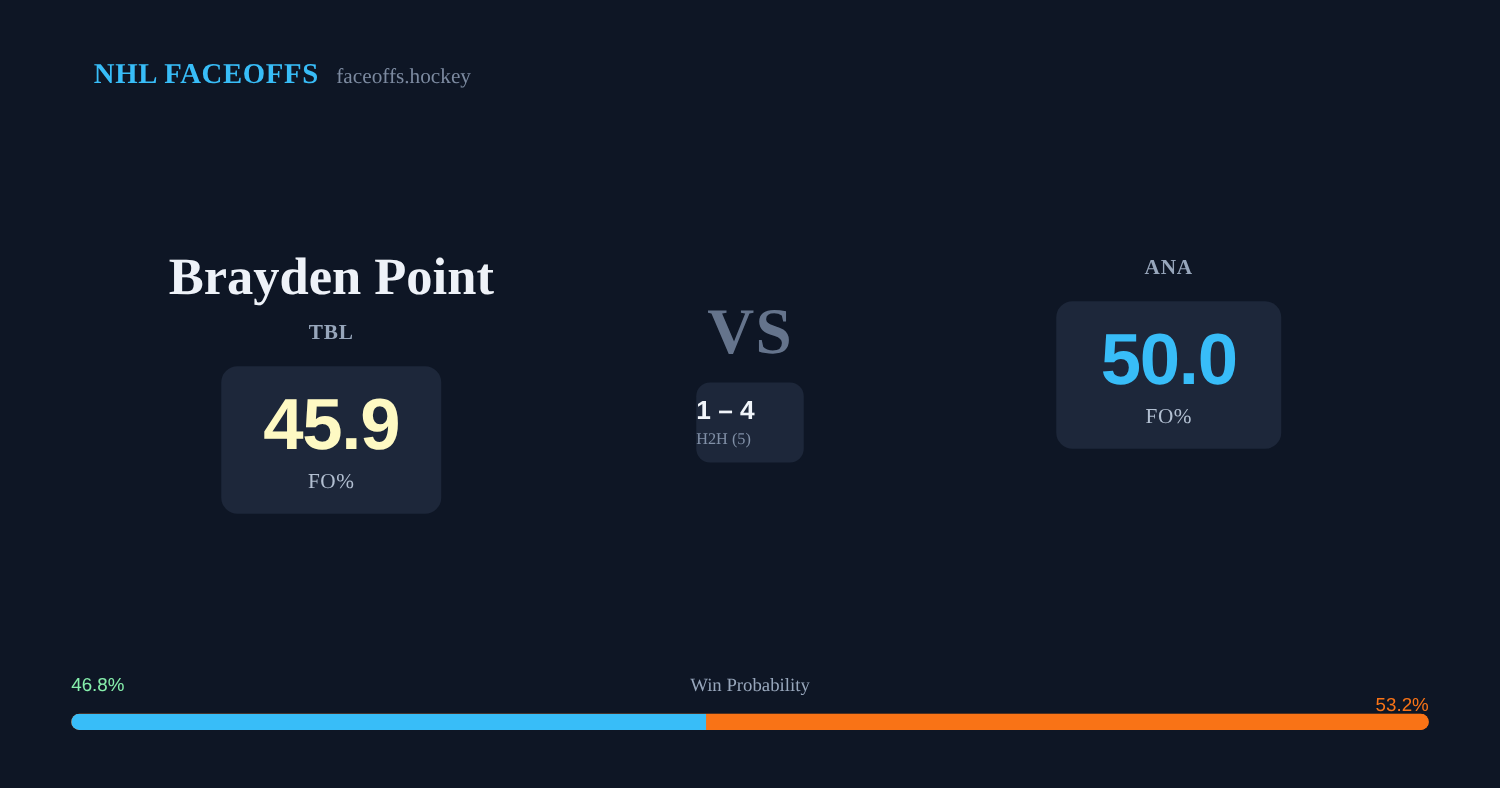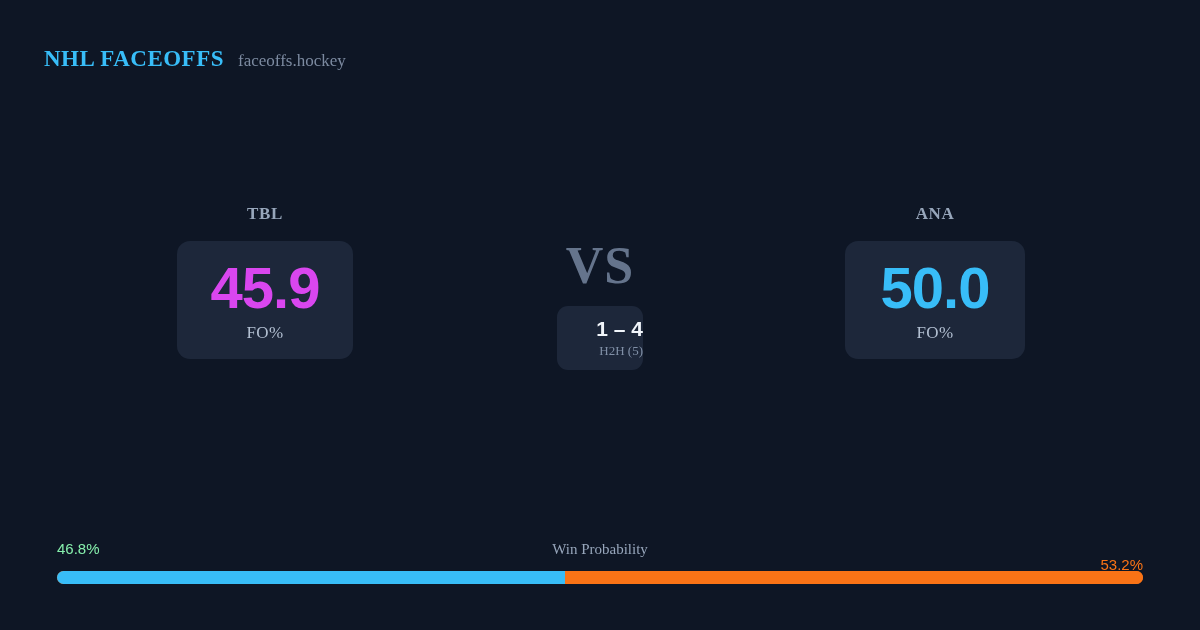--- a/index.html
+++ b/index.html
@@ -19,21 +19,21 @@
   #card {
     position: relative;
     width: 1200px;
     height: 630px;
     background: #0e1625;
   }
 
   
   .header {
     position: absolute;
-    left: 44px;
+    left: 75px;
     top: 46px;
     display: flex;
     align-items: baseline;
     gap: 14px;
   }
   .brand {
     font-family: "Liberation Serif", serif;
     font-weight: 700;
     font-size: 23px;
     letter-spacing: 0.5px;
@@ -132,21 +132,21 @@
   }
 
   .h2h-card {
     margin-top: 19px;
     background: #1d273a;
     border-radius: 11px;
     width: 86px;
     height: 64px;
     display: flex;
     flex-direction: column;
-    align-items: flex-end;
+    align-items: flex-start;
     justify-content: center;
   }
 
   .h2h-score {
     font-family: "Liberation Sans", sans-serif;
     font-weight: 700;
     font-size: 21px;
     line-height: 24px;
     color: #f1f5fa;
   }
@@ -228,23 +228,24 @@
 <div id="card" style="background: rgb(14, 22, 37);">
 
   <div class="header">
     <span class="brand" style="color: rgb(56, 189, 248);">NHL FACEOFFS</span>
     <span class="brand-domain" style="color: rgb(124, 138, 160);">faceoffs.hockey</span>
   </div>
 
   <div class="matchup">
 
     <div class="player">
+      <div class="player-name">Brayden Point</div>
       <div class="player-team">TBL</div>
       <div class="stat-card">
-        <div class="stat-value" style="color: #d946ef;">45.9</div>
+        <div class="stat-value" style="color: #fef9c3;">45.9</div>
         <div class="stat-label">FO%</div>
       </div>
     </div>
 
     <div class="center">
       <div class="vs-text">VS</div>
       <div class="h2h-card">
         <div class="h2h-score">1 – 4</div>
         <div class="h2h-label">H2H (5)</div>
       </div>

